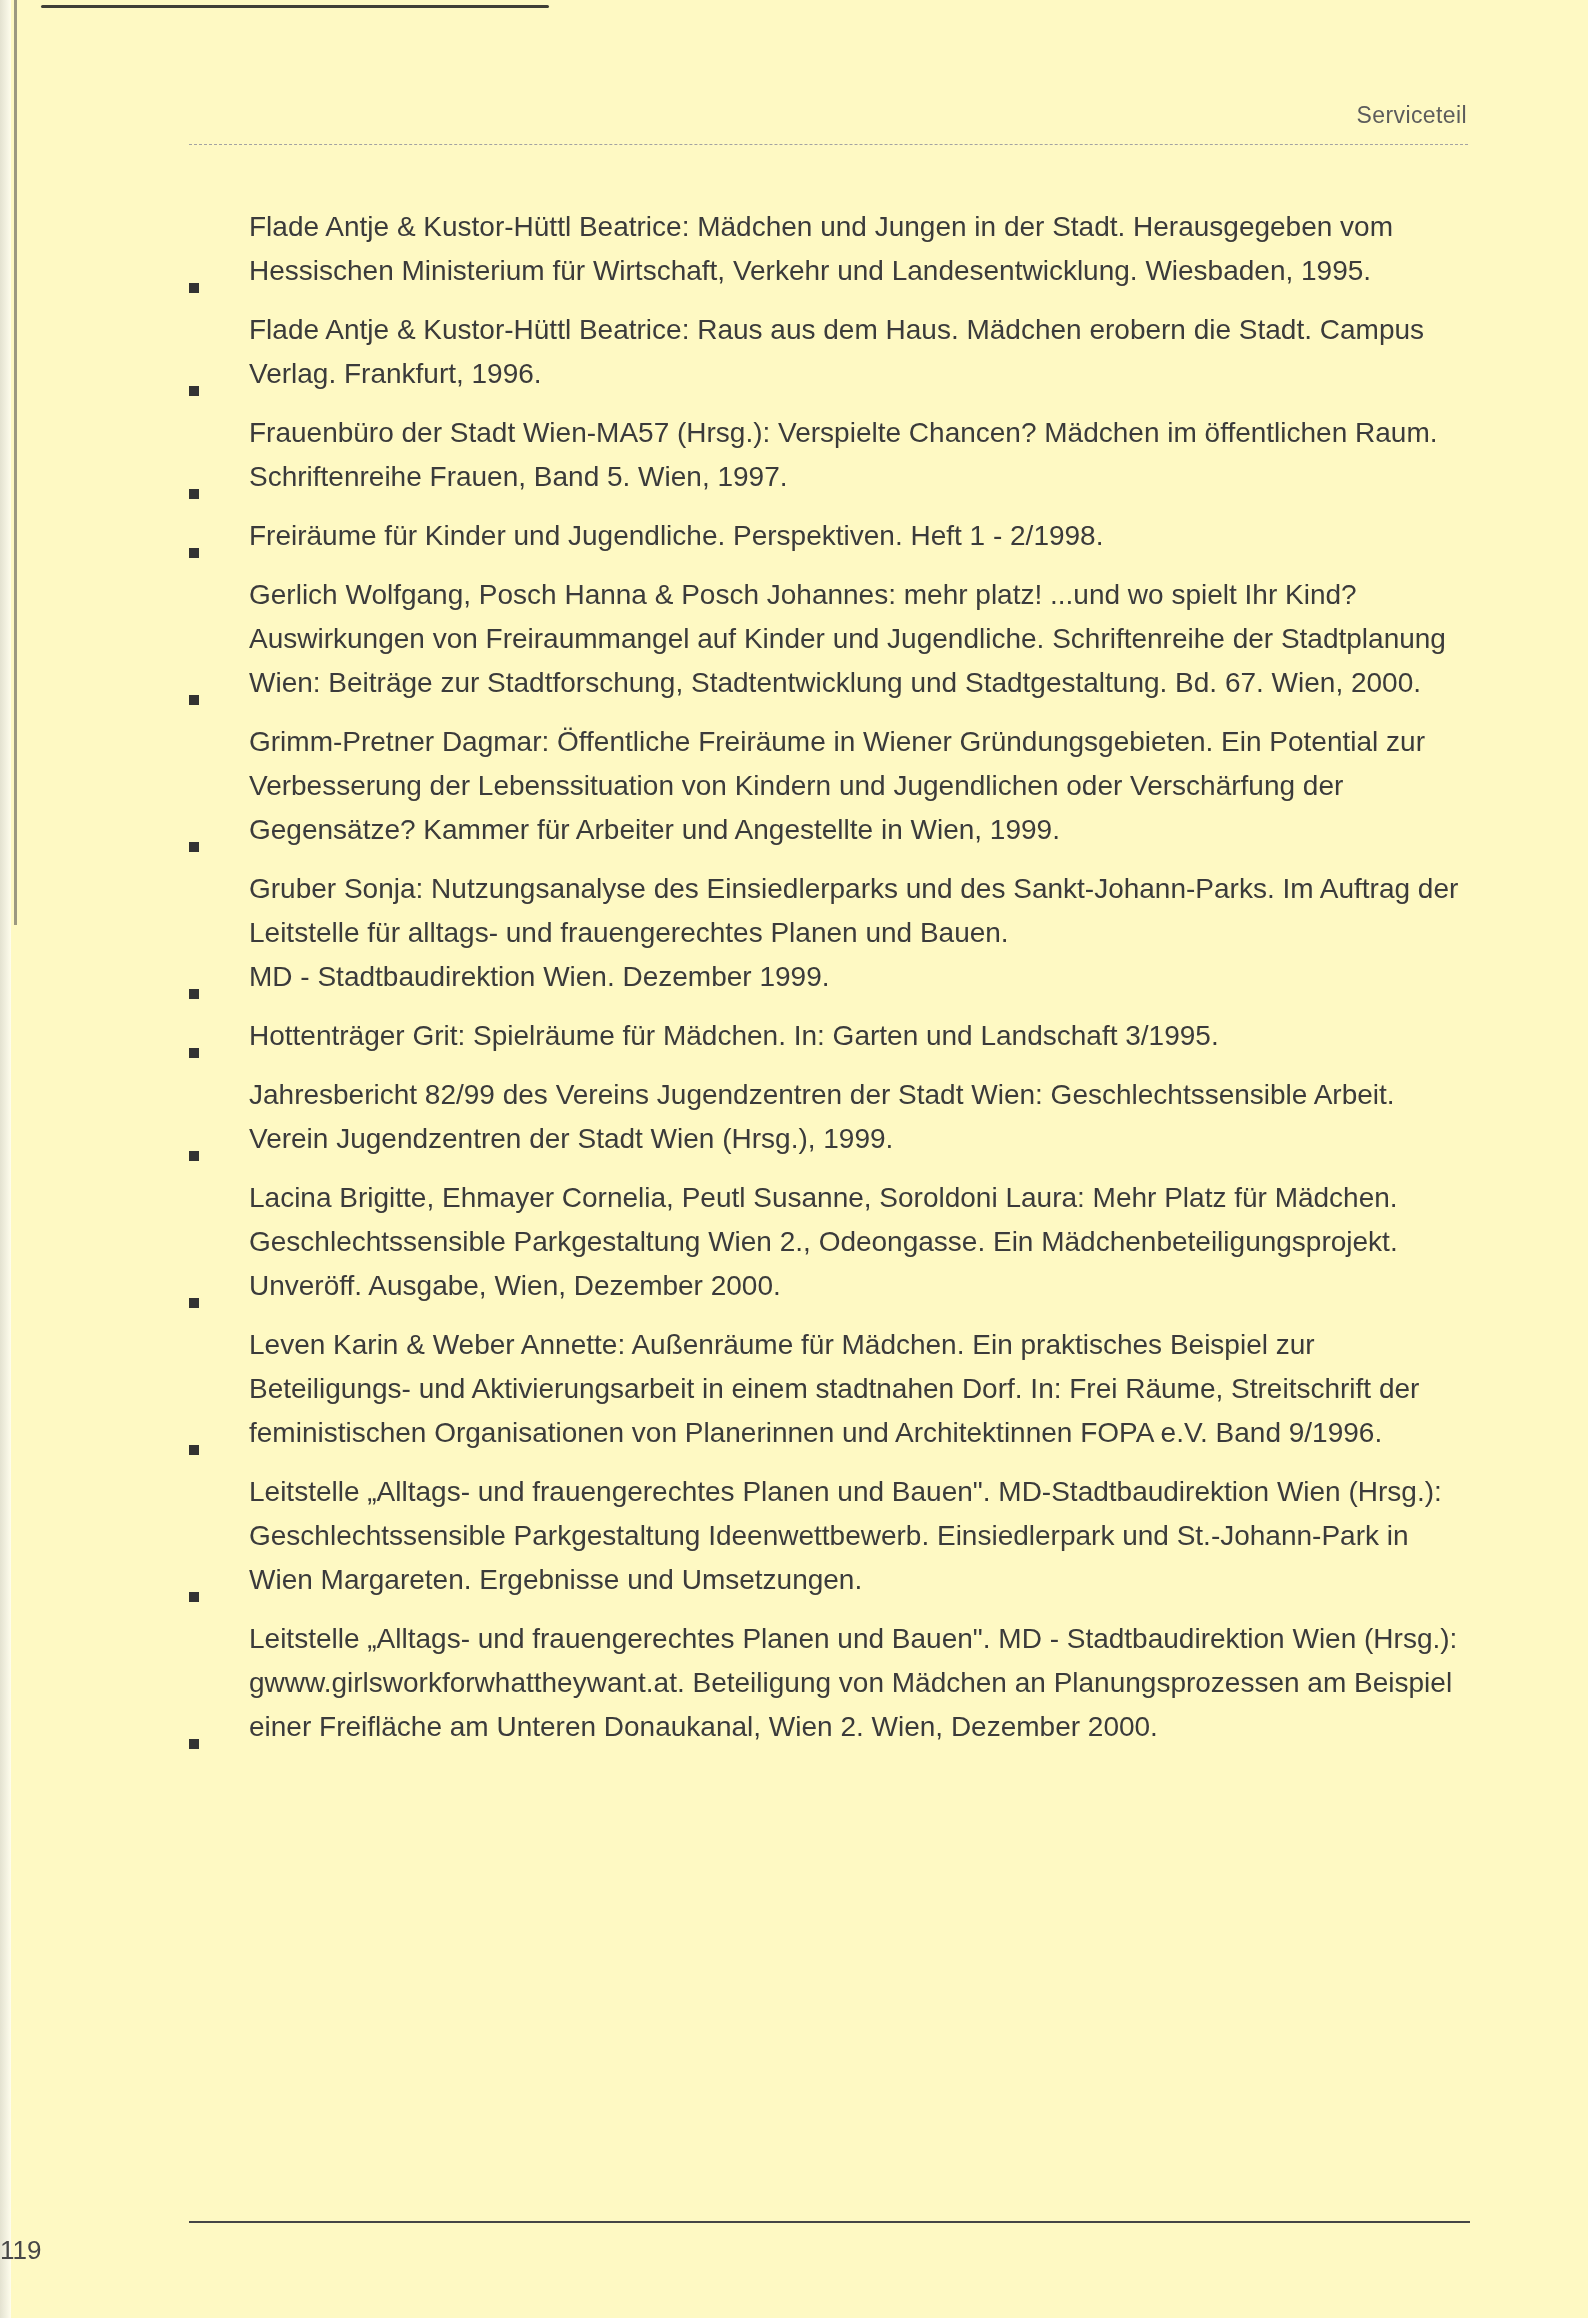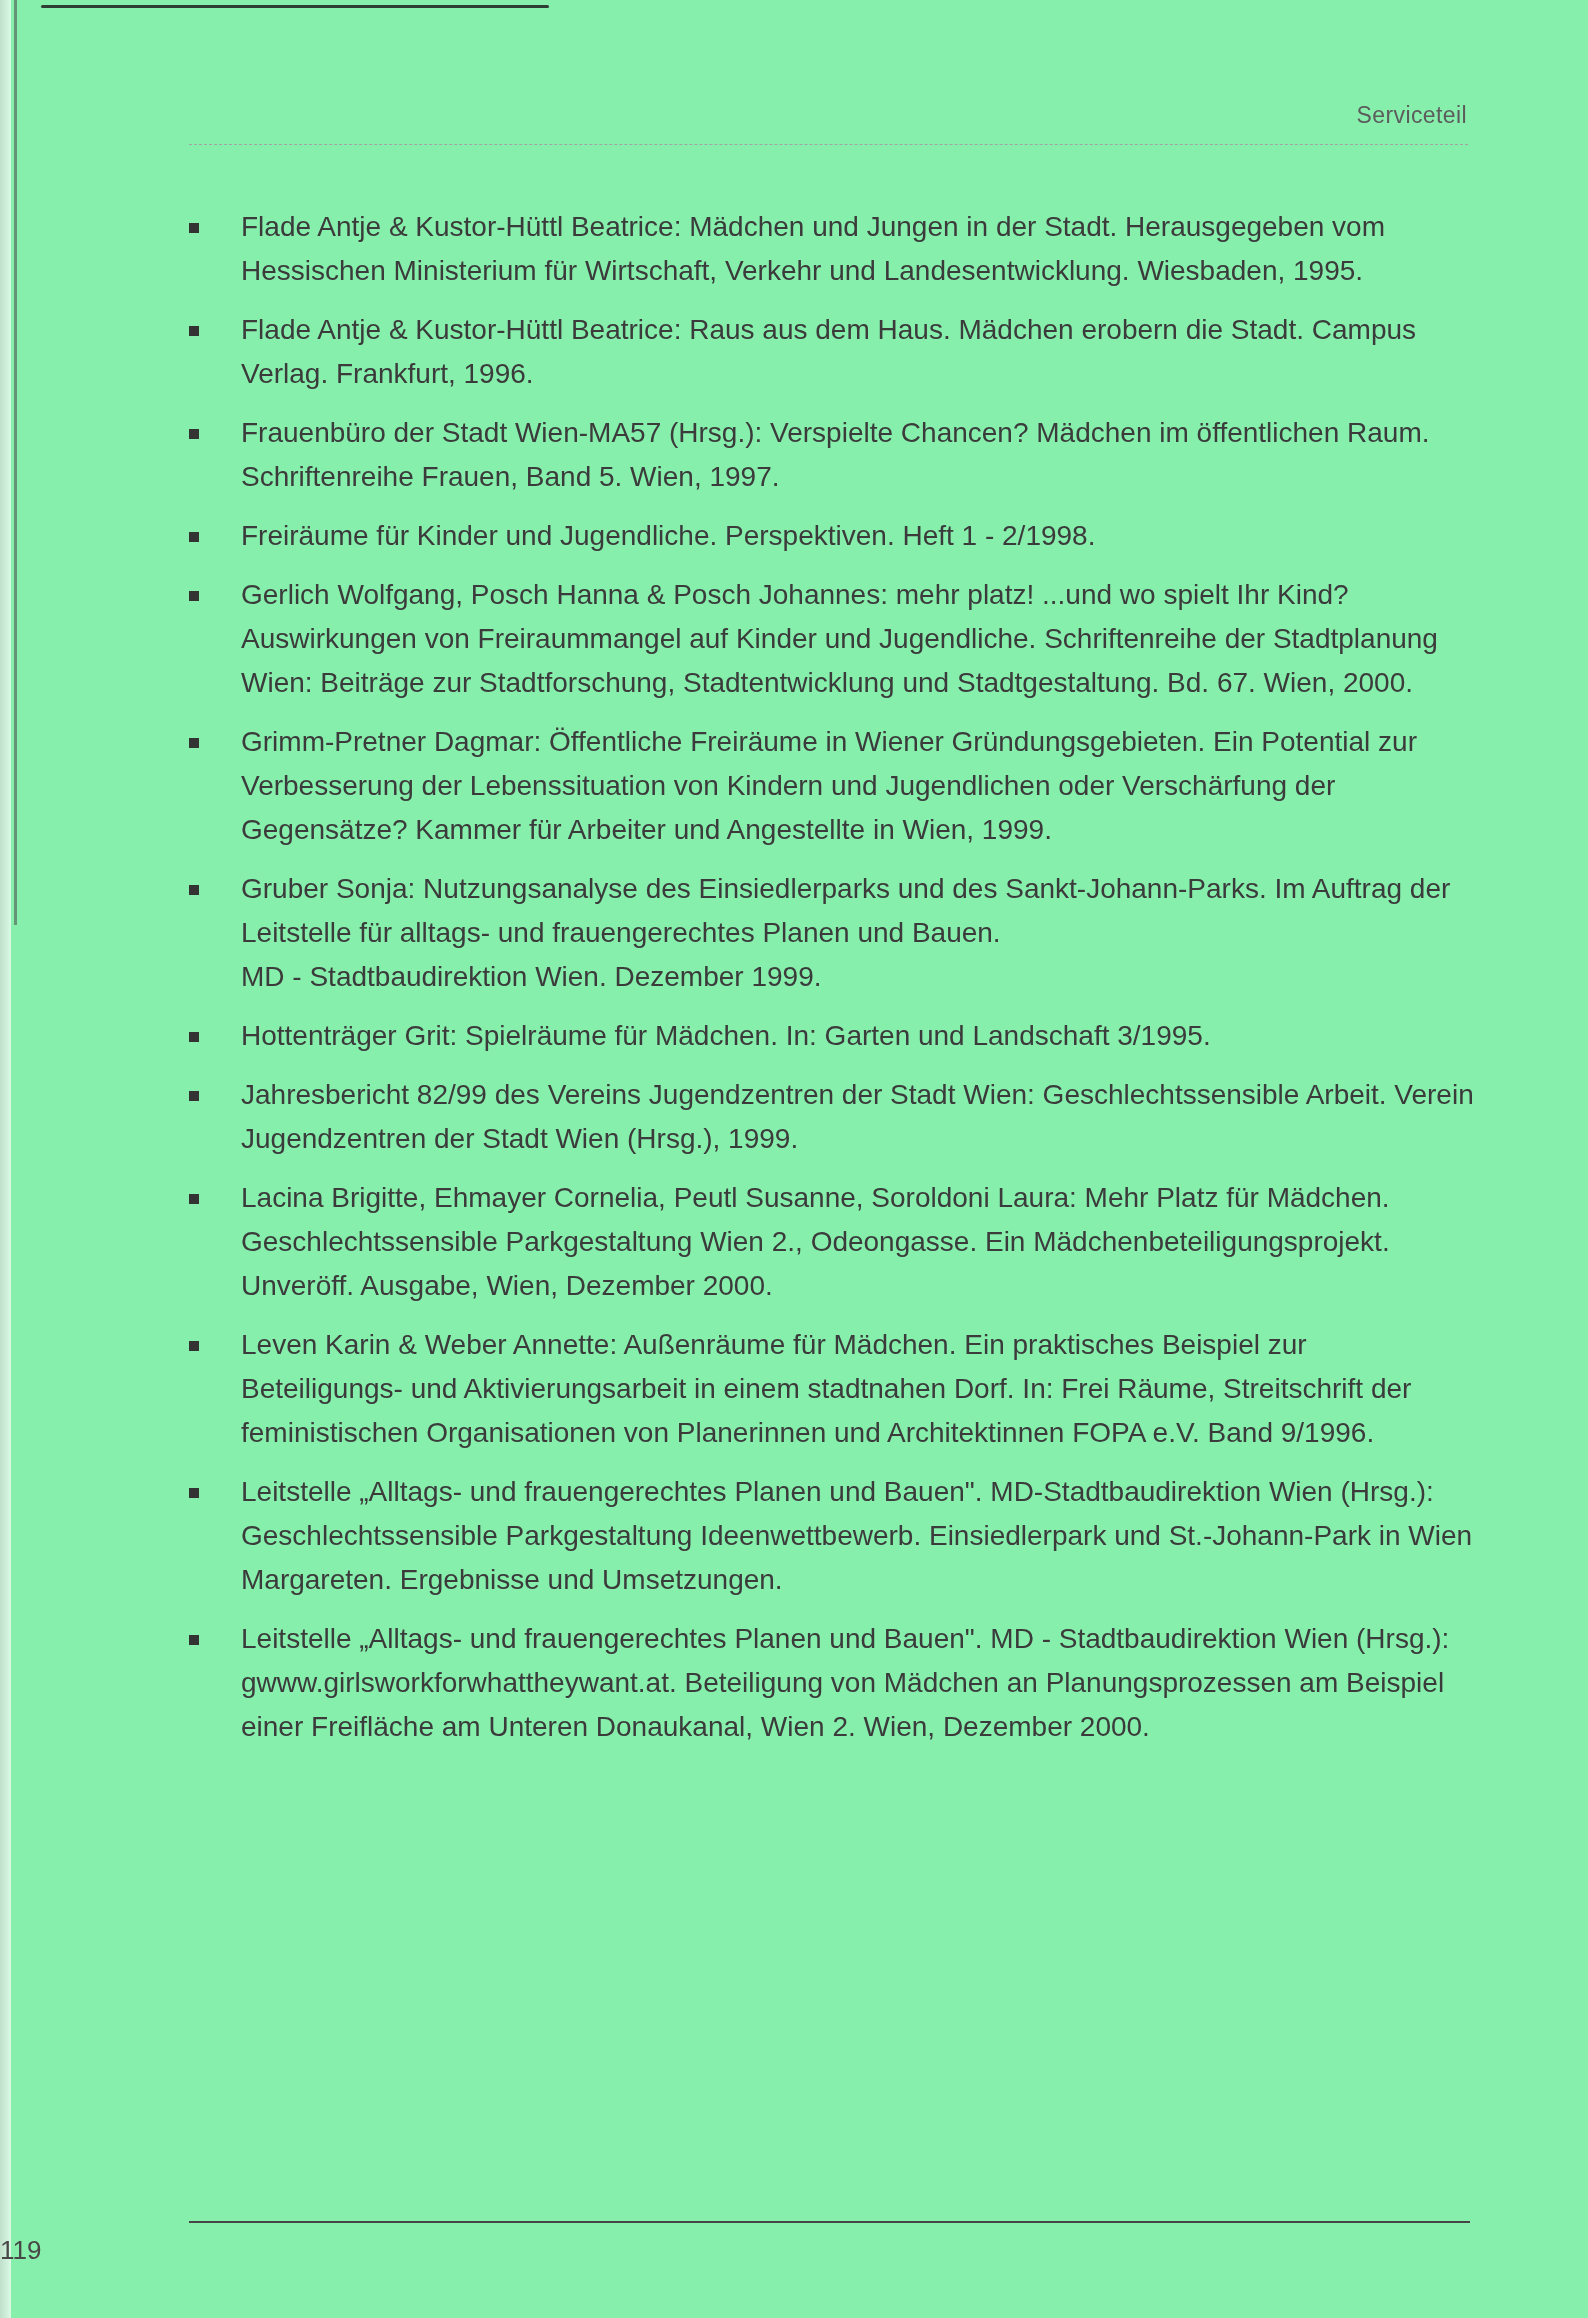--- a/index.html
+++ b/index.html
@@ -4,21 +4,21 @@
 <style>
   html, body {
     margin: 0;
     padding: 0;
     background: #e9e9e7;
   }
   .scan {
     position: relative;
     width: 1589px;
     height: 2319px;
-    background: #86efac;
+    background: #fef9c3;
     font-family: "Liberation Sans", "DejaVu Sans", sans-serif;
     color: #3b3b3b;
     overflow: hidden;
   }
   
   .scan-top-edge {
     position: absolute;
     left: 41px; top: 4.8px;
     width: 508px; height: 3.2px;
     background: #1f1f1f;
@@ -59,22 +59,23 @@
   }
 
   .content {
     position: absolute;
     top: 205px;
     left: 189px;
     width: 1285px;
   }
   .ref-item {
     display: flex;
-    align-items: flex-start;
+    align-items: flex-end;
     margin-bottom: 15px;
+    gap: 8px;
   }
   .bullet {
     flex: 0 0 52px;
   }
   .bullet::before {
     content: "";
     display: block;
     width: 10.3px;
     height: 10.3px;
     margin-top: 17.5px;

